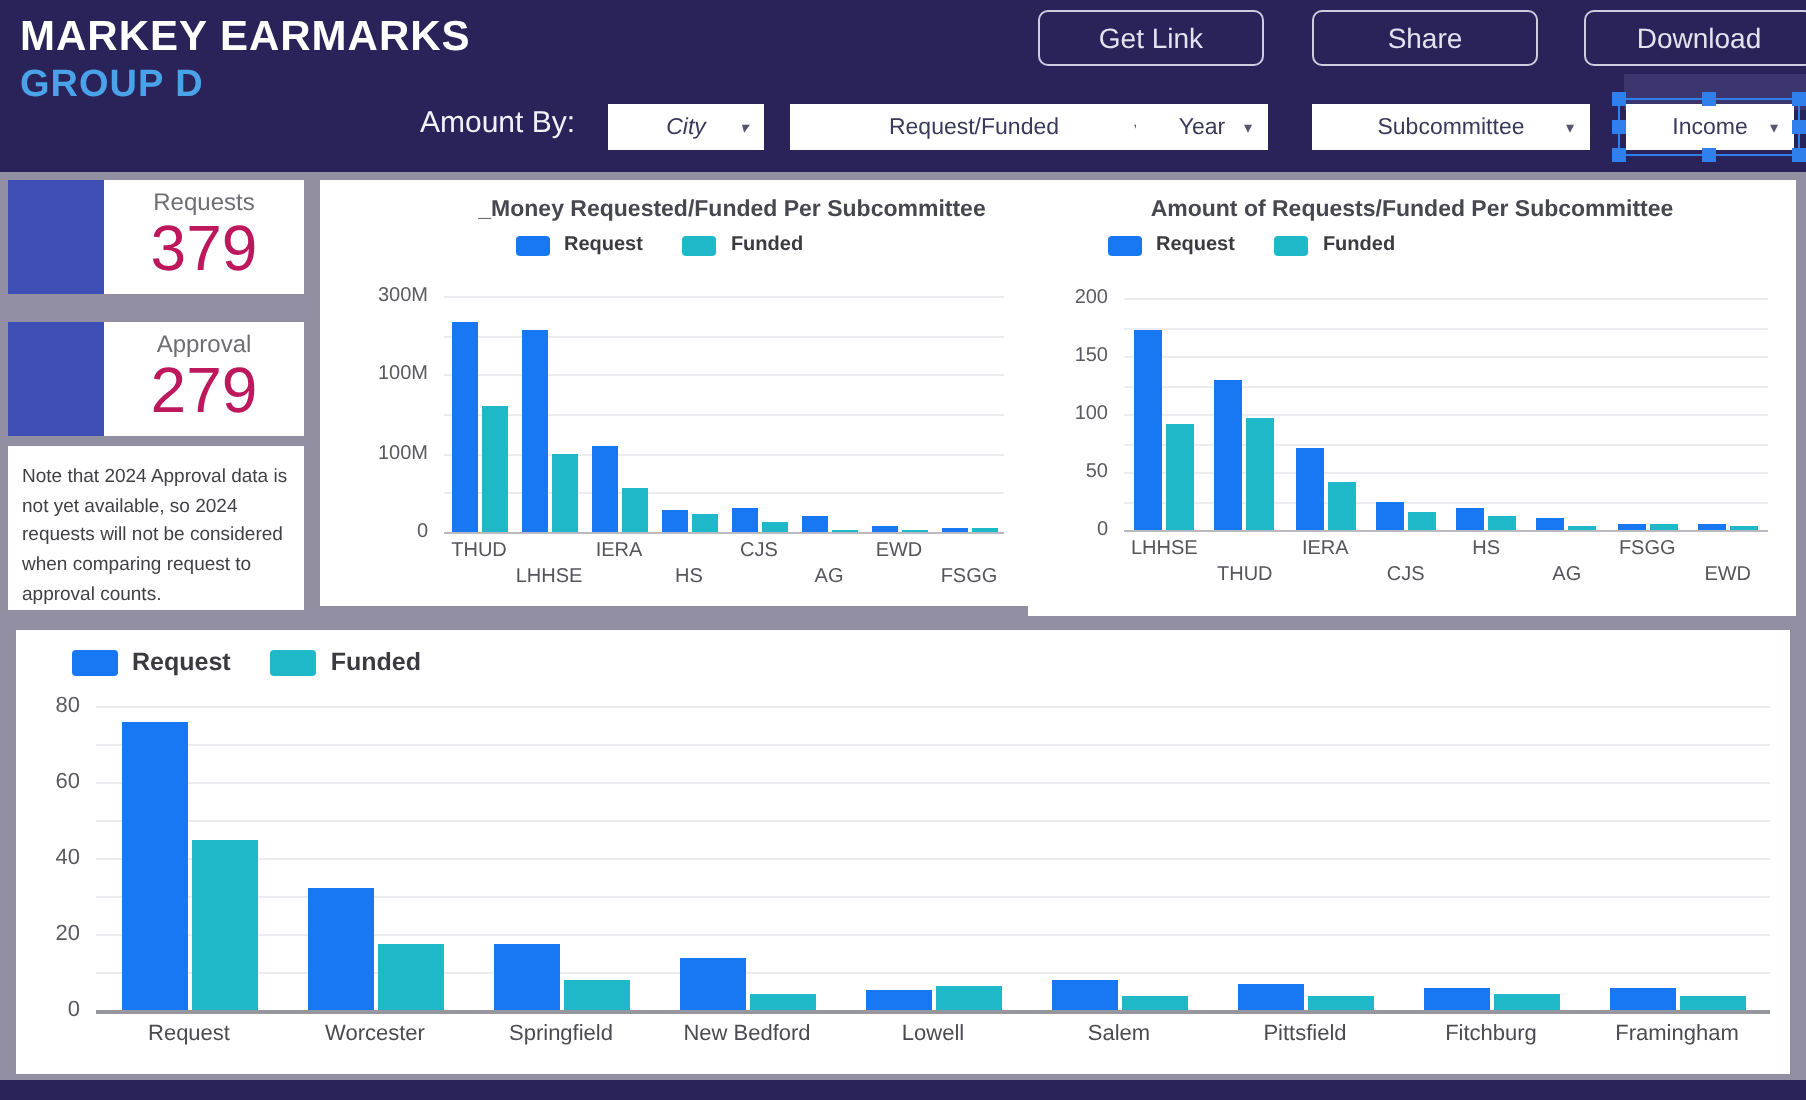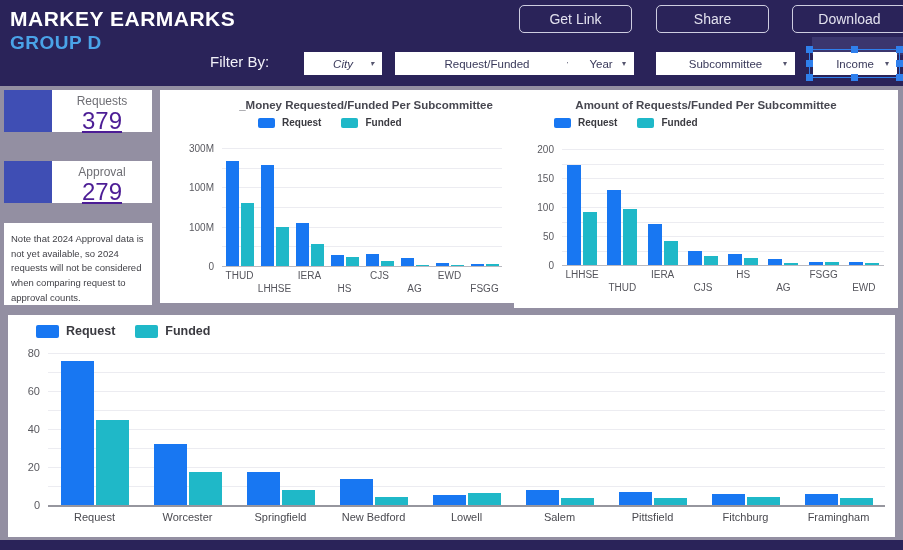--- a/index.html
+++ b/index.html
@@ -30,27 +30,27 @@
   .dd-subcommittee { left:656px; width:139px; }
   .dd-income { left:813px; width:84px; }
   .caret { position:absolute; right:8px; top:50%; transform:translateY(-52%); font-size:8px; color:#55556e; }
   .income-highlight { position:absolute; left:812px; top:37px; width:91px; height:18px;
     background:#3b366e; z-index:1; }
   .selection-box { position:absolute; left:809px; top:49px; width:91px; height:29px;
     border:1px solid var(--selection,#2f80ed); z-index:4; pointer-events:none; }
   .handle { position:absolute; width:7px; height:7px; background:var(--selection,#2f80ed); z-index:5; }
   
   .panel { position:absolute; background:#ffffff; }
-  .stat-card { left:4px; width:148px; height:42px; }
+  .stat-card { left:4px; width:148px; height:57px; }
   .stat-requests { top:90px; } .stat-approval { top:161px; }
   .stat-block { position:absolute; left:0; top:0; width:48px; height:100%;
     background:var(--card-block,#3f4eb4); }
   .stat-content { position:absolute; left:48px; right:0; top:4px; text-align:center; }
   .stat-label { font-size:12px; color:#6e6e74; }
-  .stat-value { font-size:24px; color:#4c1d95; line-height:1.05;text-decoration:underline; }
+  .stat-value { font-size:32px; color:#be185d; line-height:1.05; }
   .note-card { left:4px; top:223px; width:148px; height:82px; padding:9px 7px; }
   .note-text { font-size:9.5px; line-height:1.55; color:#3f3f45; text-align:left; }
   
   #chart0 { left:160px; top:90px; width:412px; height:213px; }
   #chart1 { left:514px; top:90px; width:384px; height:218px; }
   #chart2 { left:8px;  top:315px; width:887px; height:222px; }
   .chart-title { position:absolute; left:0; right:0; top:9px; text-align:center;
     font-size:11.5px; font-weight:600; color:#474750; }
   .legend { position:absolute; display:flex; gap:20px; }
   #chart0 .legend { left:98px; top:27px; }
@@ -89,21 +89,21 @@
 <div class="header">
   <div class="brand">
     <div class="brand-title">MARKEY EARMARKS</div>
     <div class="brand-sub">GROUP D</div>
   </div>
 
   <button class="hdr-btn btn-getlink">Get Link</button>
   <button class="hdr-btn btn-share">Share</button>
   <button class="hdr-btn btn-download">Download</button>
 
-  <div class="filter-label">Filter By:</div>
+  <div class="filter-label">Amount By:</div>
 
   <div class="income-highlight"></div>
 
   <div class="dropdown dd-city">
     <span>City</span>
     <span class="caret">▾</span>
   </div>
   <div class="dropdown dd-reqfunded">
     <span>Request/Funded</span>
     <span class="caret">▾</span>

